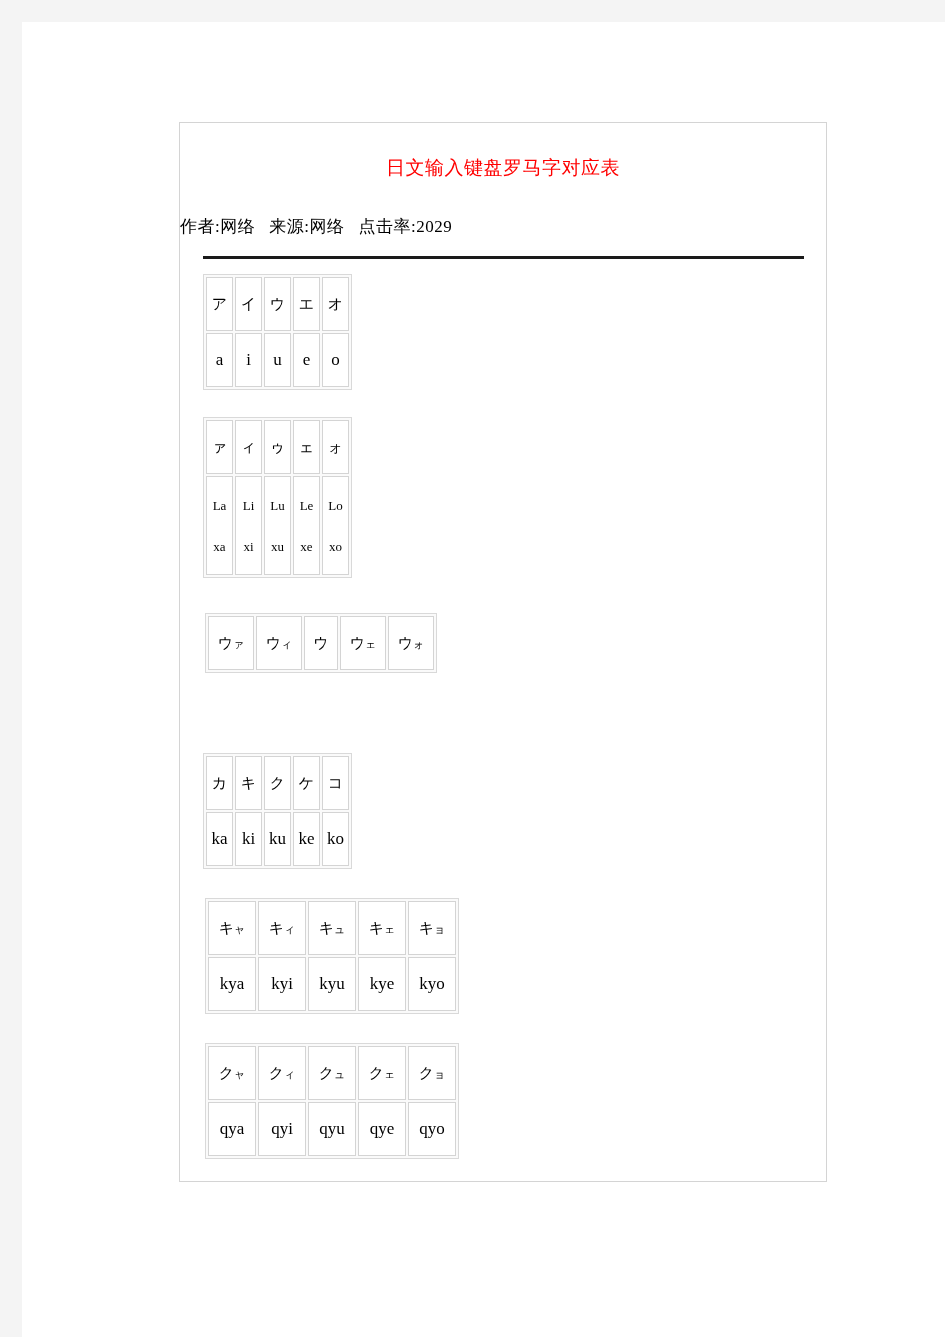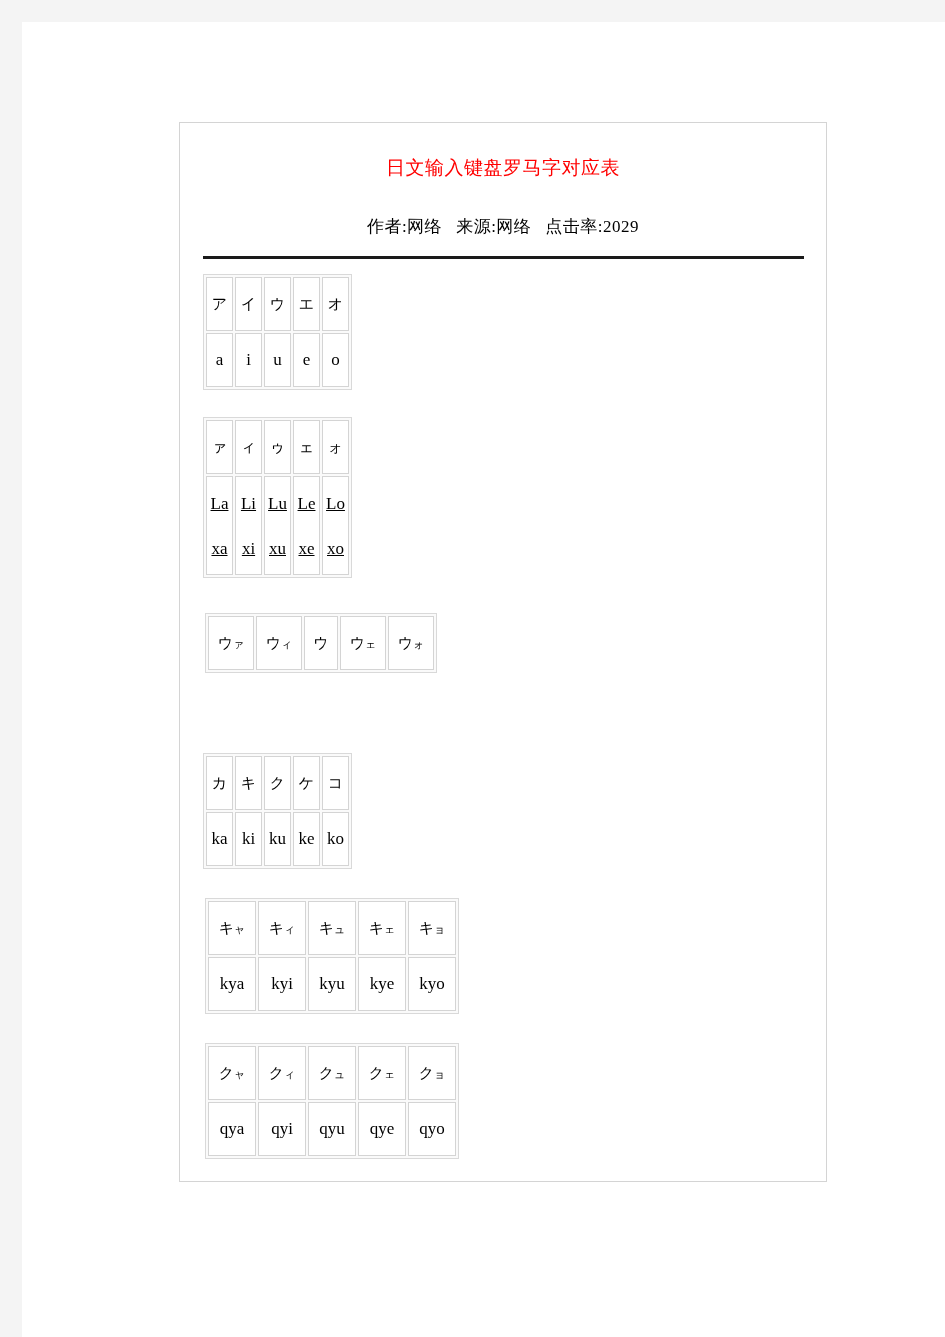--- a/index.html
+++ b/index.html
@@ -42,21 +42,21 @@
     color: #ff0000;
     font-size: 19px;
     font-weight: normal;
     letter-spacing: 0.5px;
   }
   #doc-meta {
     position: absolute;
     left: 0;
     top: 92px;
     width: 100%;
-    text-align: center;
+    text-align: left;
     color: #000000;
     font-size: 17px;
     letter-spacing: 0.5px;
   }
   #doc-meta .meta-gap { display: inline-block; width: 14px; }
   #title-rule {
     position: absolute;
     left: 23px;
     top: 133px;
     width: 601px;
@@ -85,25 +85,24 @@
     font-size: 15px;
     height: 52px;
     white-space: nowrap;
   }
   .kana-table td.roma {
     font-size: 17px;
     height: 52px;
     white-space: nowrap;
   }
   .kana-table td.roma-tall {
-    font-size: 17px;
+    font-size: 13px;
     height: 97px;
     line-height: 1.0;
     white-space: nowrap;
-    text-decoration: underline;
   }
   .kana-table td.roma-tall .ln {
     display: block;
     padding: 14px 0;
   }
   .small-k { font-size: 11px; }
 
   
   #tbl-1 { left: 23px; top: 151px; }
   #tbl-1 td { width: 25px; }

